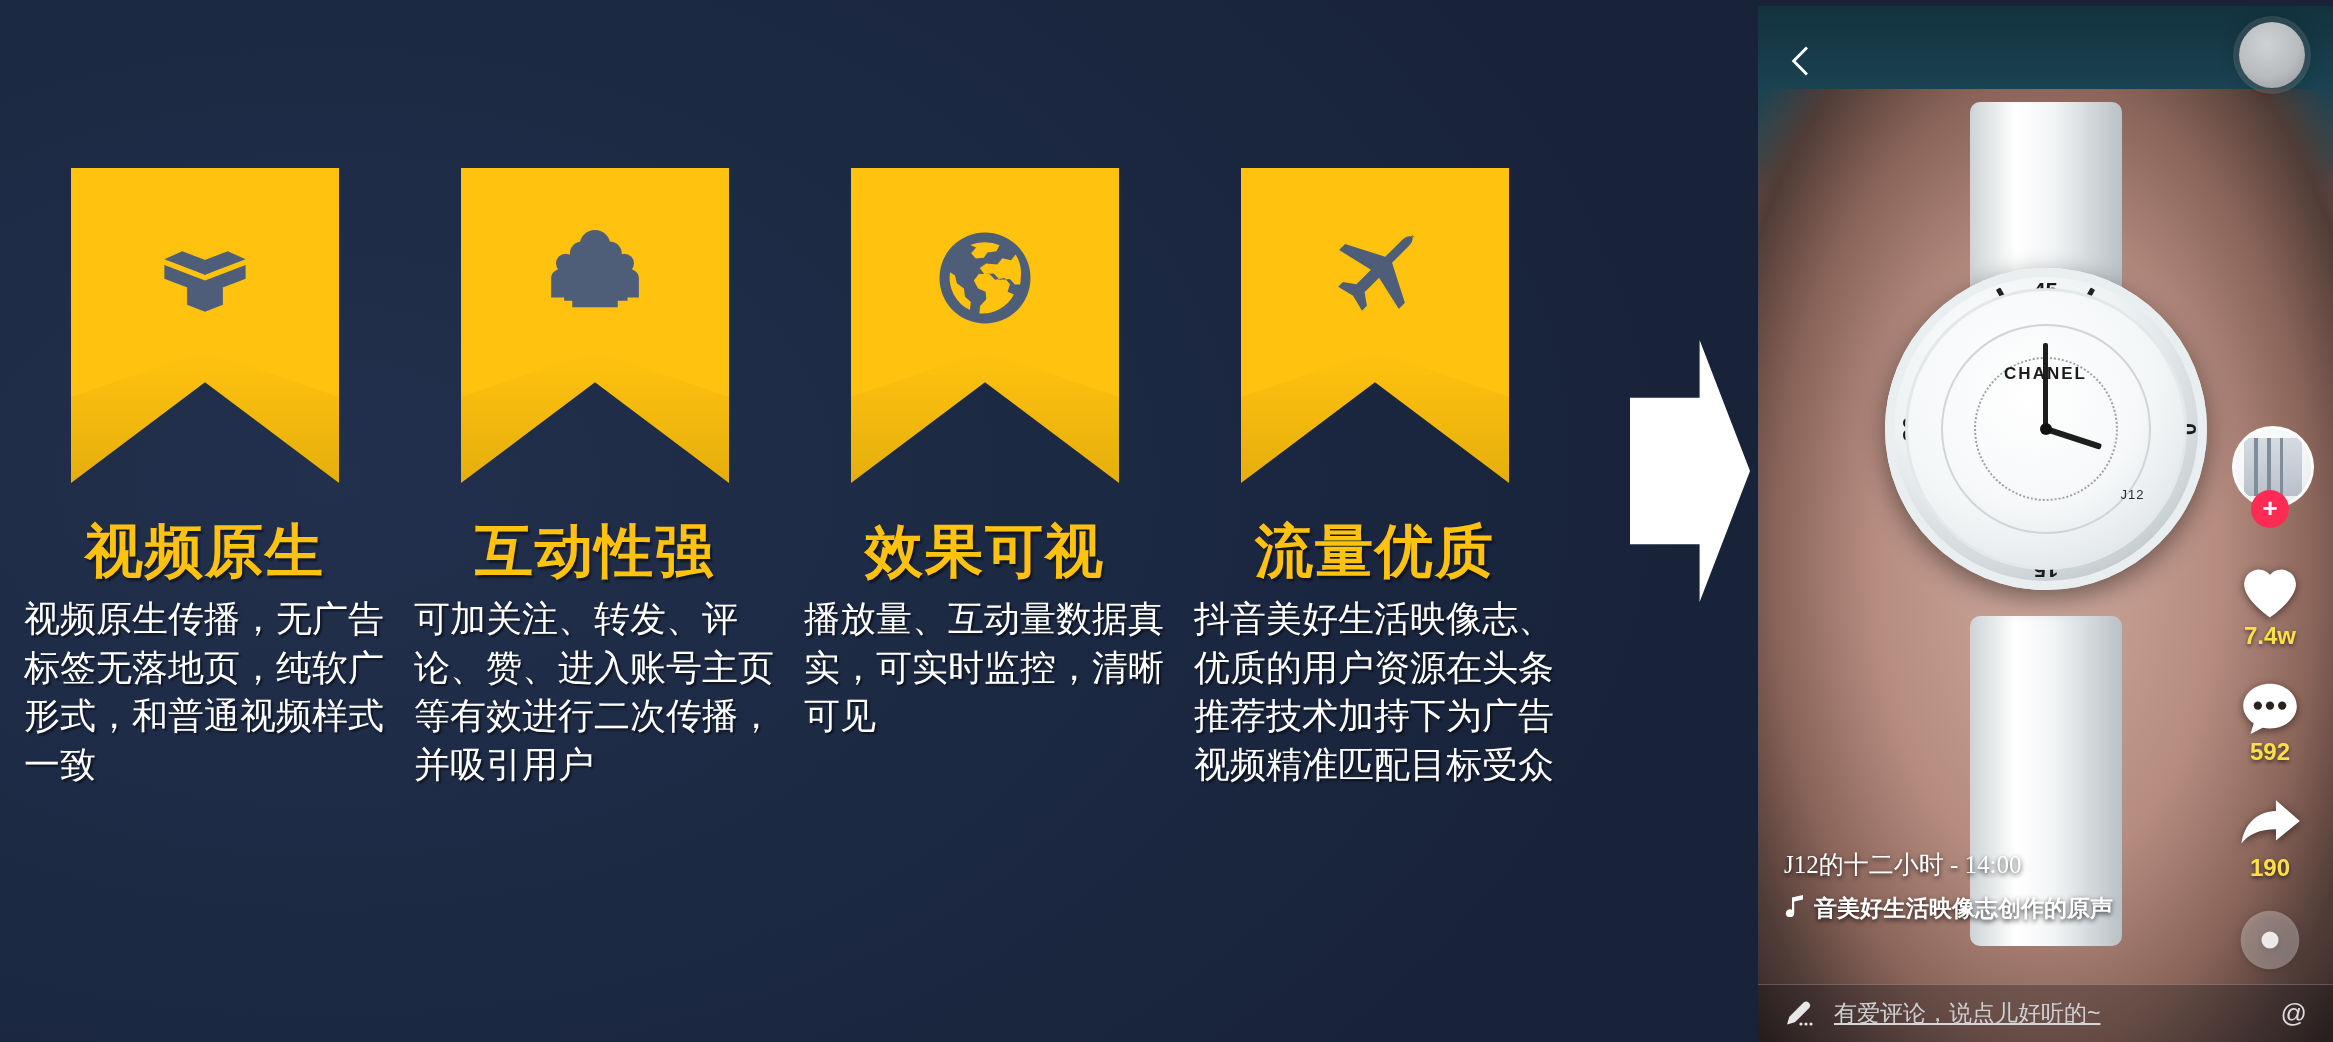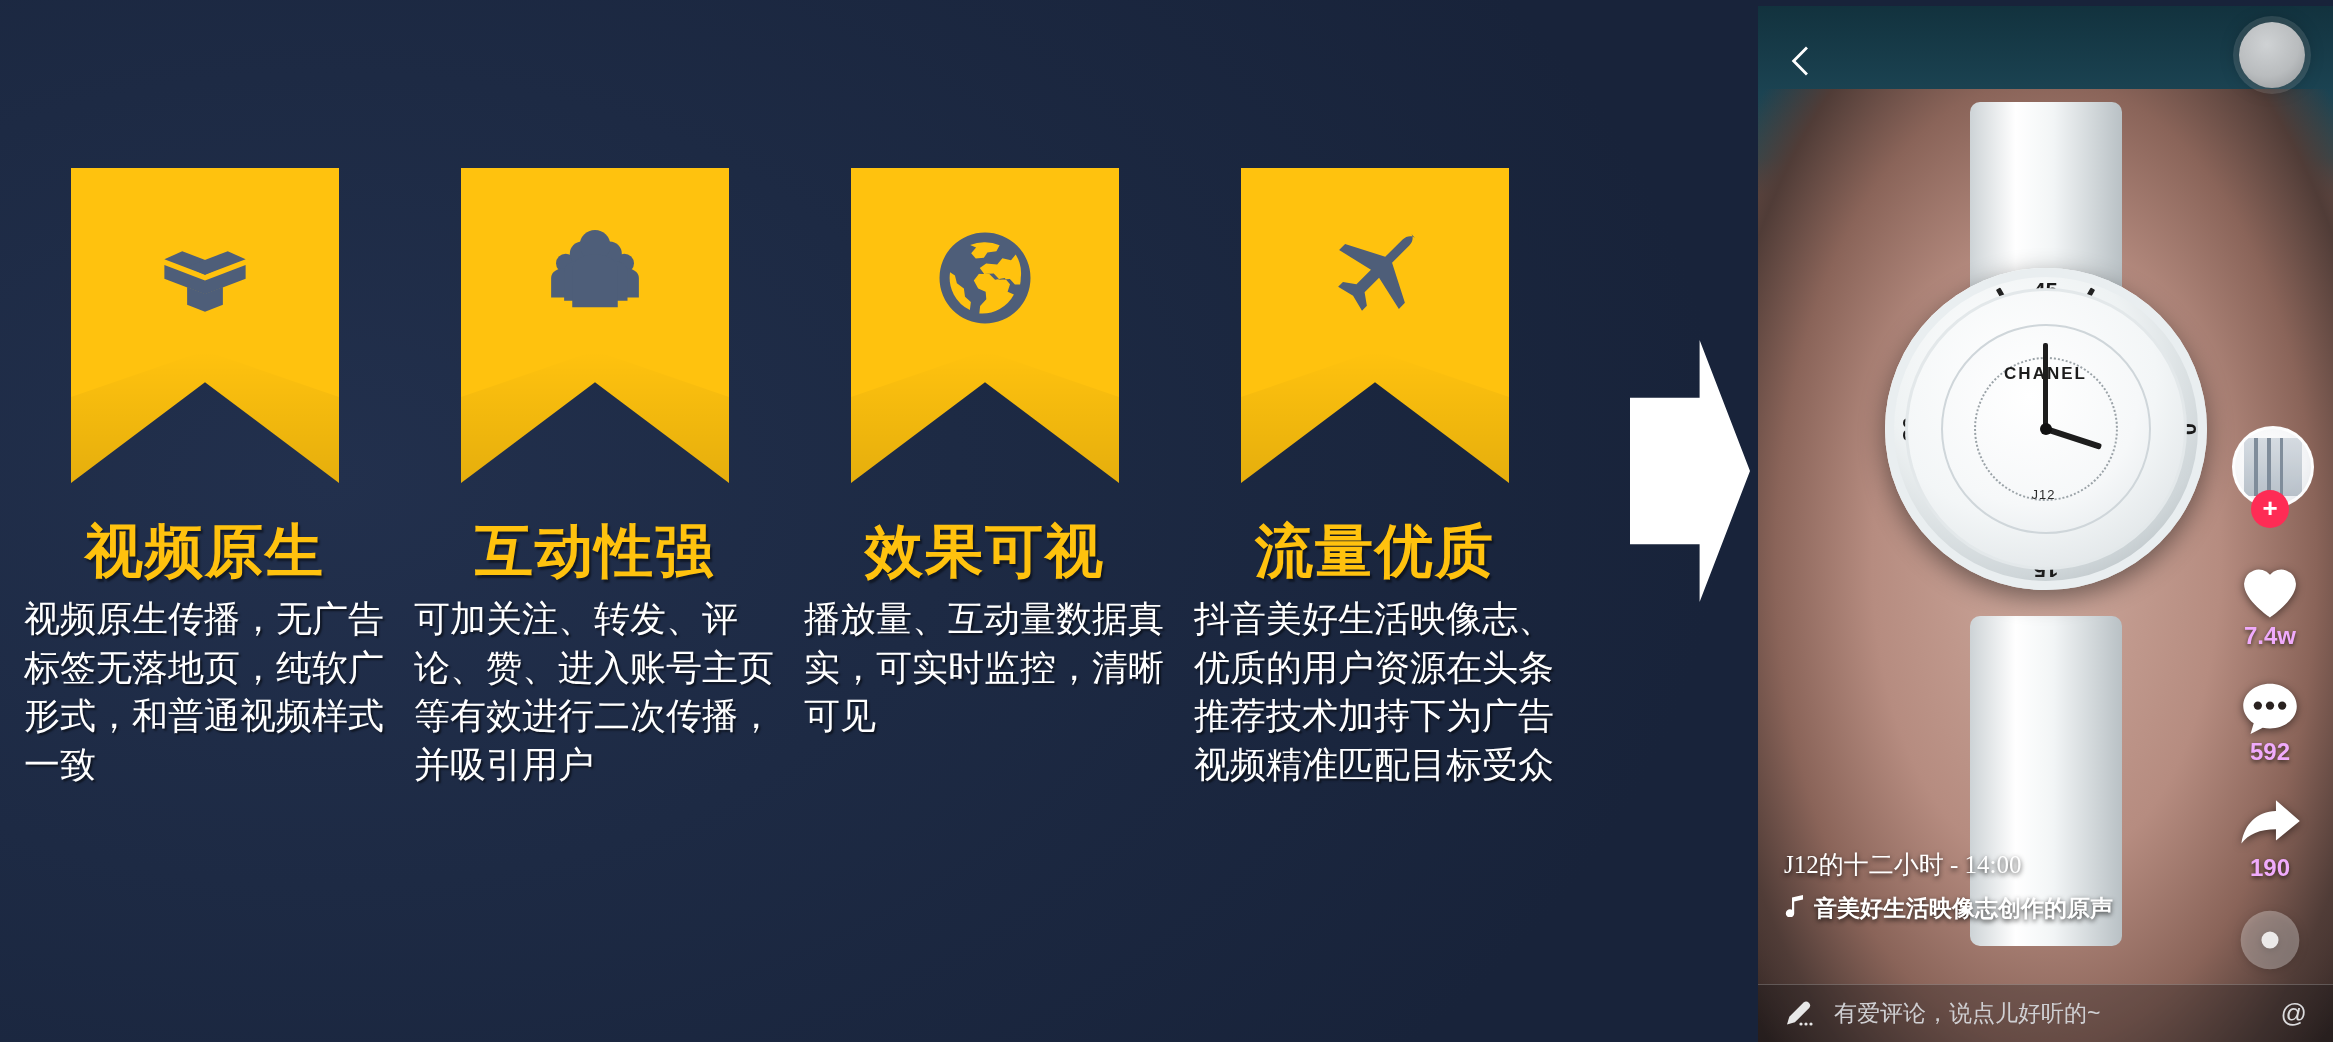--- a/index.html
+++ b/index.html
@@ -122,21 +122,21 @@
   .watch-inner{
     position:absolute;left:50%;top:50%;transform:translate(-50%,-50%);
     width:140px;height:140px;border-radius:50%;
     border:2px dotted #9aa2a7;
   }
   .watch-brand{
     position:absolute;left:0;right:0;top:38px;text-align:center;
     font-size:17px;letter-spacing:2px;color:#1c1c1c;font-weight:bold;
   }
   .watch-sub{
-    position:absolute;left:0;right:4px;bottom:30px;text-align:center;
+    position:absolute;left:0;right:4px;bottom:30px;text-align:right;
     font-size:13px;letter-spacing:1px;color:#2a2a2a;
   }
   .tick{position:absolute;left:50%;top:8px;width:5px;height:20px;margin-left:-2.5px;background:#222;transform-origin:50% 95px;border-radius:1px;}
   .num{position:absolute;font-size:22px;font-weight:bold;color:#1a1a1a;}
   .num.n45{left:50%;top:10px;transform:translateX(-50%);}
   .num.n30{left:14px;top:50%;transform:translateY(-50%) rotate(-90deg);}
   .num.n0{right:12px;top:50%;transform:translateY(-50%) rotate(90deg);}
   .num.n15{left:50%;bottom:8px;transform:translateX(-50%) rotate(180deg);}
   .hand{position:absolute;left:50%;bottom:50%;background:#1d1d1d;transform-origin:50% 100%;border-radius:2px;}
   .hand.min{width:5px;height:86px;margin-left:-2.5px;transform:rotate(0deg);}
@@ -153,21 +153,21 @@
     position:absolute;right:28px;top:16px;width:66px;height:66px;border-radius:50%;
     background:radial-gradient(circle at 42% 34%,#cfd2d4 0%,#b9bcbe 55%,#8f9396 100%);
     box-shadow:0 0 0 6px rgba(255,255,255,.12),0 0 18px rgba(0,0,0,.35);
     cursor:pointer;
   }
 
   #rail{position:absolute;right:16px;top:420px;width:94px;}
   .rail-item{position:relative;width:94px;margin-bottom:22px;text-align:center;cursor:pointer;}
   .rail-icon{display:flex;align-items:center;justify-content:center;height:72px;}
   .rail-icon svg{fill:#ffffff;filter:drop-shadow(0 2px 4px rgba(0,0,0,.5));}
-  .rail-count{color:#f0abfc;font-size:24px;font-weight:bold;text-shadow:0 2px 4px rgba(0,0,0,.6);margin-top:-6px;}
+  .rail-count{color:#fde047;font-size:24px;font-weight:bold;text-shadow:0 2px 4px rgba(0,0,0,.6);margin-top:-6px;}
   #avatarWrap{position:relative;width:94px;height:104px;margin:0 auto 26px;cursor:pointer;}
   #avatar{
     position:absolute;left:9px;top:0;width:76px;height:76px;border-radius:50%;
     background:radial-gradient(circle at 40% 35%,#ffffff 0%,#f3f4f6 60%,#dfe2e6 100%);
     border:3px solid rgba(255,255,255,.85);
     overflow:hidden;
   }
   #avatar .glyph{
     position:absolute;inset:9px;
     background:
@@ -190,21 +190,21 @@
   #cmtbar{
     position:absolute;left:0;right:0;bottom:0;height:58px;
     border-top:1px solid rgba(255,255,255,.22);
     background:rgba(20,20,22,.30);
     display:flex;align-items:center;padding:0 26px;box-sizing:border-box;gap:18px;
   }
   #cmtPen{width:30px;height:26px;flex:none;}
   #cmtPen svg{width:30px;height:26px;fill:#e8e8e8;}
   #cmtInput{
     flex:1;background:transparent;border:0;outline:none;
-    color:#d7d7d9;font-size:23px;font-family:inherit;
+    color:#d7d7d9;font-size:23px;font-family:inherit;text-decoration:underline;
   }
   #cmtInput::placeholder{color:#cfcfd2;opacity:1;}
   #cmtAt{color:#dcdcde;font-size:26px;flex:none;}
 </style>
 </head>
 <body>
 
 <div id="root">
 
   <div id="features">

